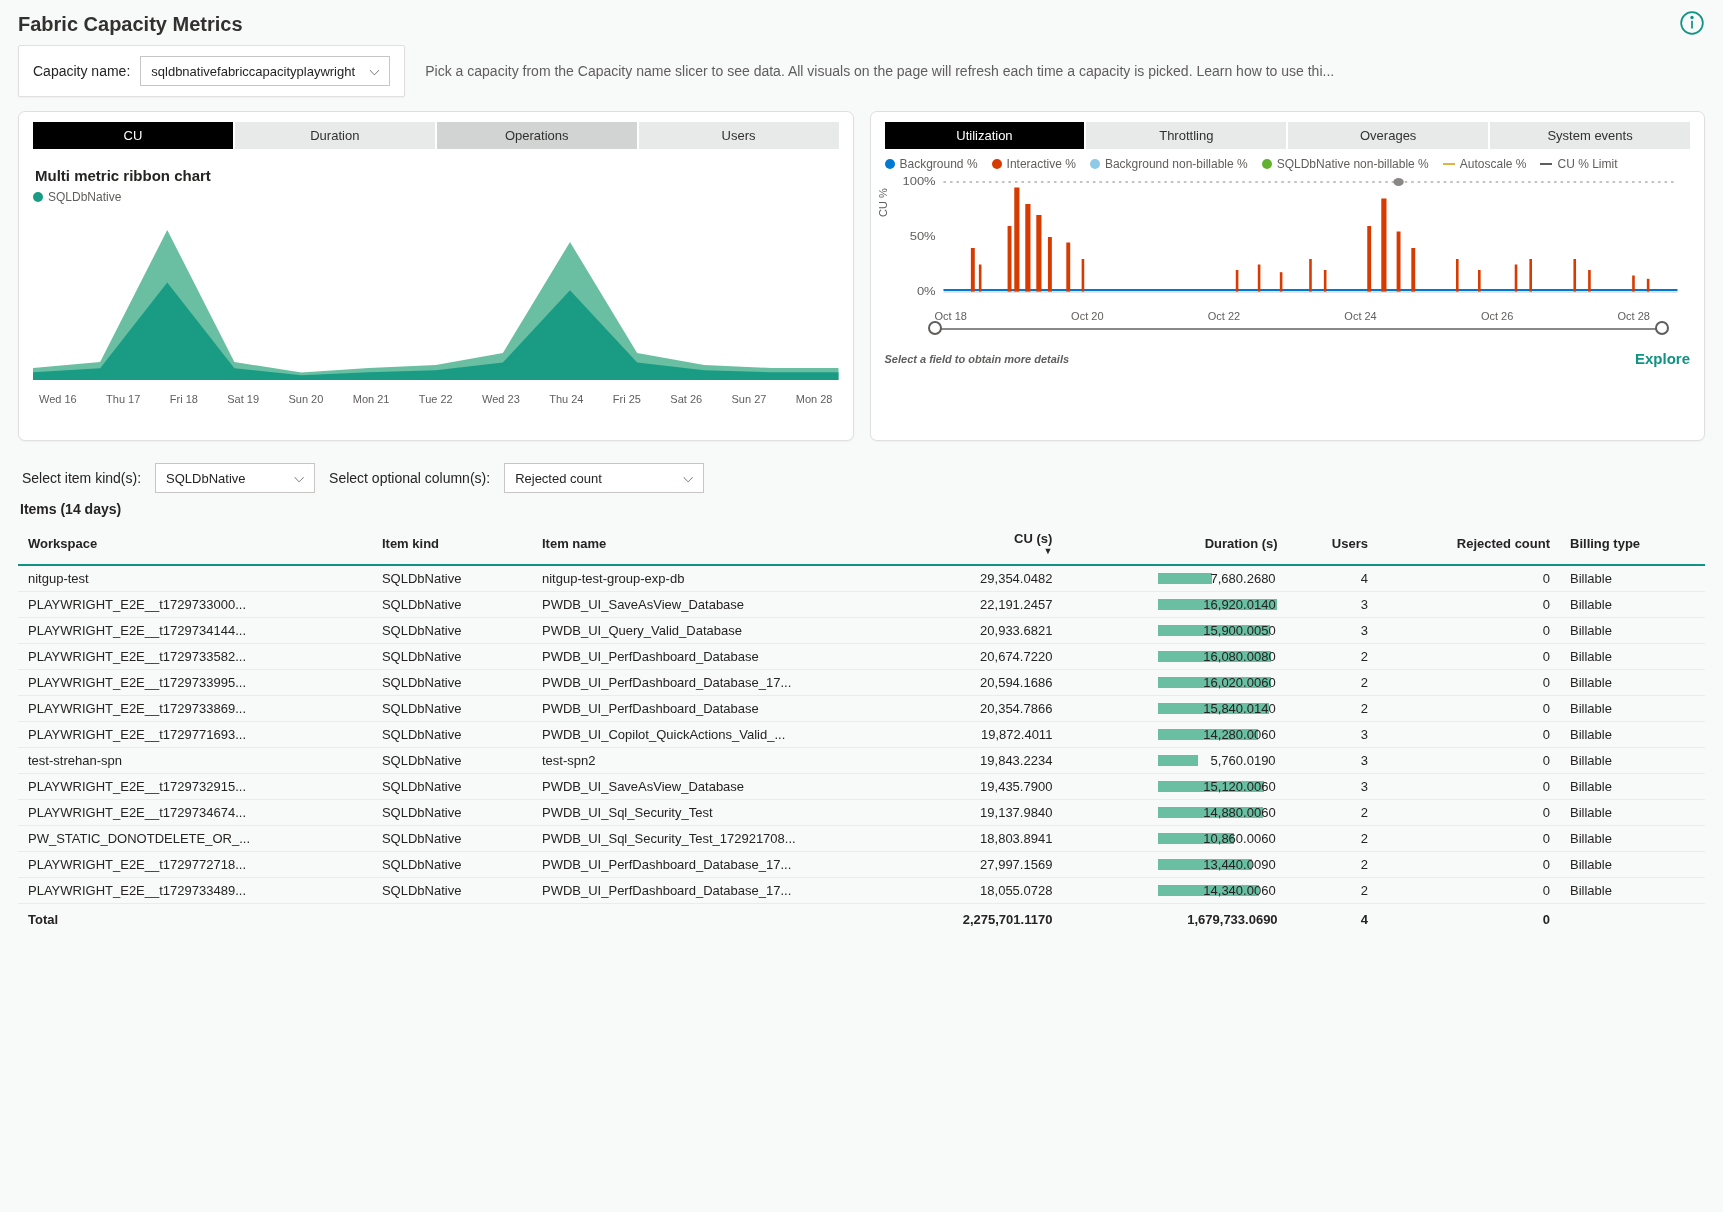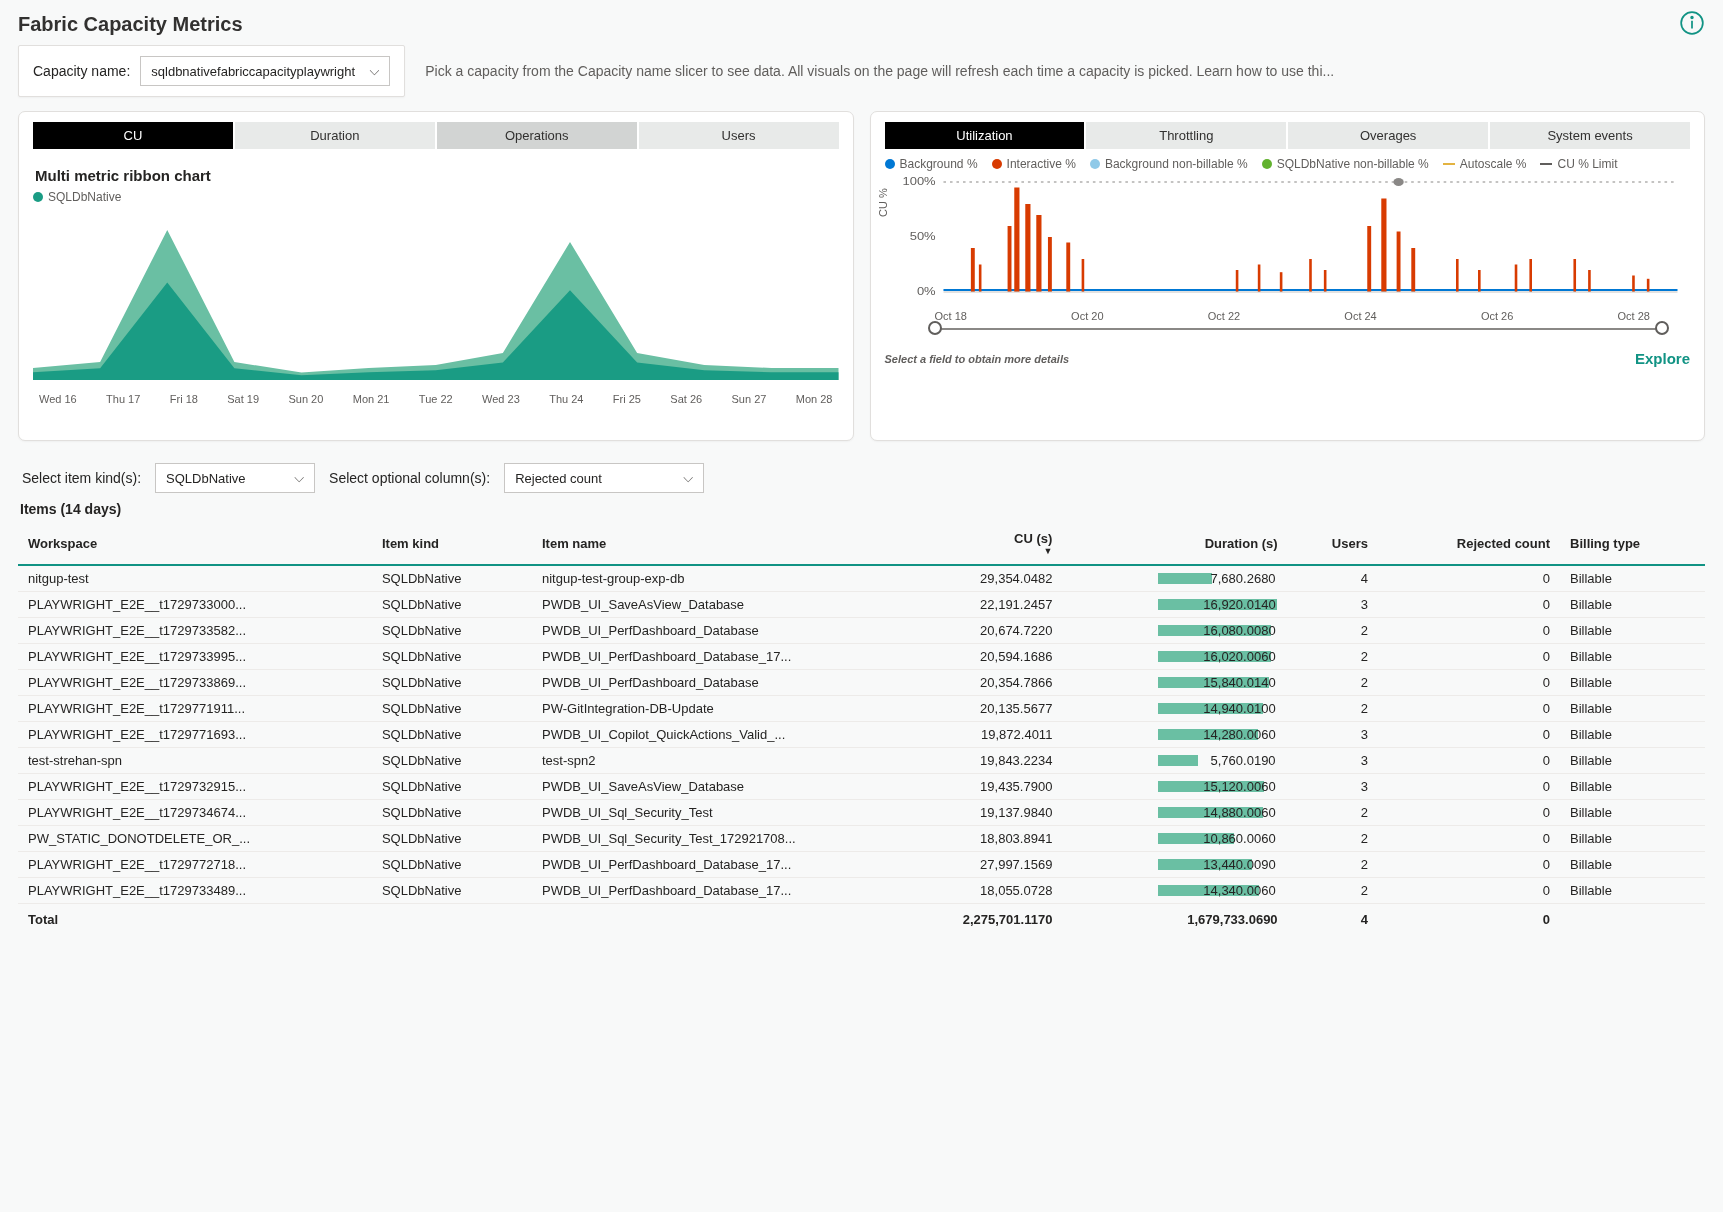--- a/index.html
+++ b/index.html
@@ -276,20 +276,35 @@
             <div class="bar-cell" style="margin-left: auto;">
               <div class="bar-fill" style="width: 99.5294%;"></div>
               <span class="bar-text">16,920.0140</span>
             </div>
           </td>
           <td class="num">3</td>
           <td class="num">0</td>
           <td>Billable</td>
         </tr>
         <tr>
+          <td>PLAYWRIGHT_E2E__t1729734144...</td>
+          <td>SQLDbNative</td>
+          <td>PWDB_UI_Query_Valid_Database</td>
+          <td class="num">20,933.6821</td>
+          <td class="num">
+            <div class="bar-cell" style="margin-left: auto;">
+              <div class="bar-fill" style="width: 93.5294%;"></div>
+              <span class="bar-text">15,900.0050</span>
+            </div>
+          </td>
+          <td class="num">3</td>
+          <td class="num">0</td>
+          <td>Billable</td>
+        </tr>
+        <tr>
           <td>PLAYWRIGHT_E2E__t1729733582...</td>
           <td>SQLDbNative</td>
           <td>PWDB_UI_PerfDashboard_Database</td>
           <td class="num">20,674.7220</td>
           <td class="num">
             <div class="bar-cell" style="margin-left: auto;">
               <div class="bar-fill" style="width: 94.5882%;"></div>
               <span class="bar-text">16,080.0080</span>
             </div>
           </td>
@@ -314,35 +329,20 @@
         </tr>
         <tr>
           <td>PLAYWRIGHT_E2E__t1729733869...</td>
           <td>SQLDbNative</td>
           <td>PWDB_UI_PerfDashboard_Database</td>
           <td class="num">20,354.7866</td>
           <td class="num">
             <div class="bar-cell" style="margin-left: auto;">
               <div class="bar-fill" style="width: 93.1765%;"></div>
               <span class="bar-text">15,840.0140</span>
-            </div>
-          </td>
-          <td class="num">2</td>
-          <td class="num">0</td>
-          <td>Billable</td>
-        </tr>
-        <tr>
-          <td>PLAYWRIGHT_E2E__t1729771911...</td>
-          <td>SQLDbNative</td>
-          <td>PW-GitIntegration-DB-Update</td>
-          <td class="num">20,135.5677</td>
-          <td class="num">
-            <div class="bar-cell" style="margin-left: auto;">
-              <div class="bar-fill" style="width: 87.8824%;"></div>
-              <span class="bar-text">14,940.0100</span>
             </div>
           </td>
           <td class="num">2</td>
           <td class="num">0</td>
           <td>Billable</td>
         </tr>
         <tr>
           <td>PLAYWRIGHT_E2E__t1729771693...</td>
           <td>SQLDbNative</td>
           <td>PWDB_UI_Copilot_QuickActions_Valid_...</td>

